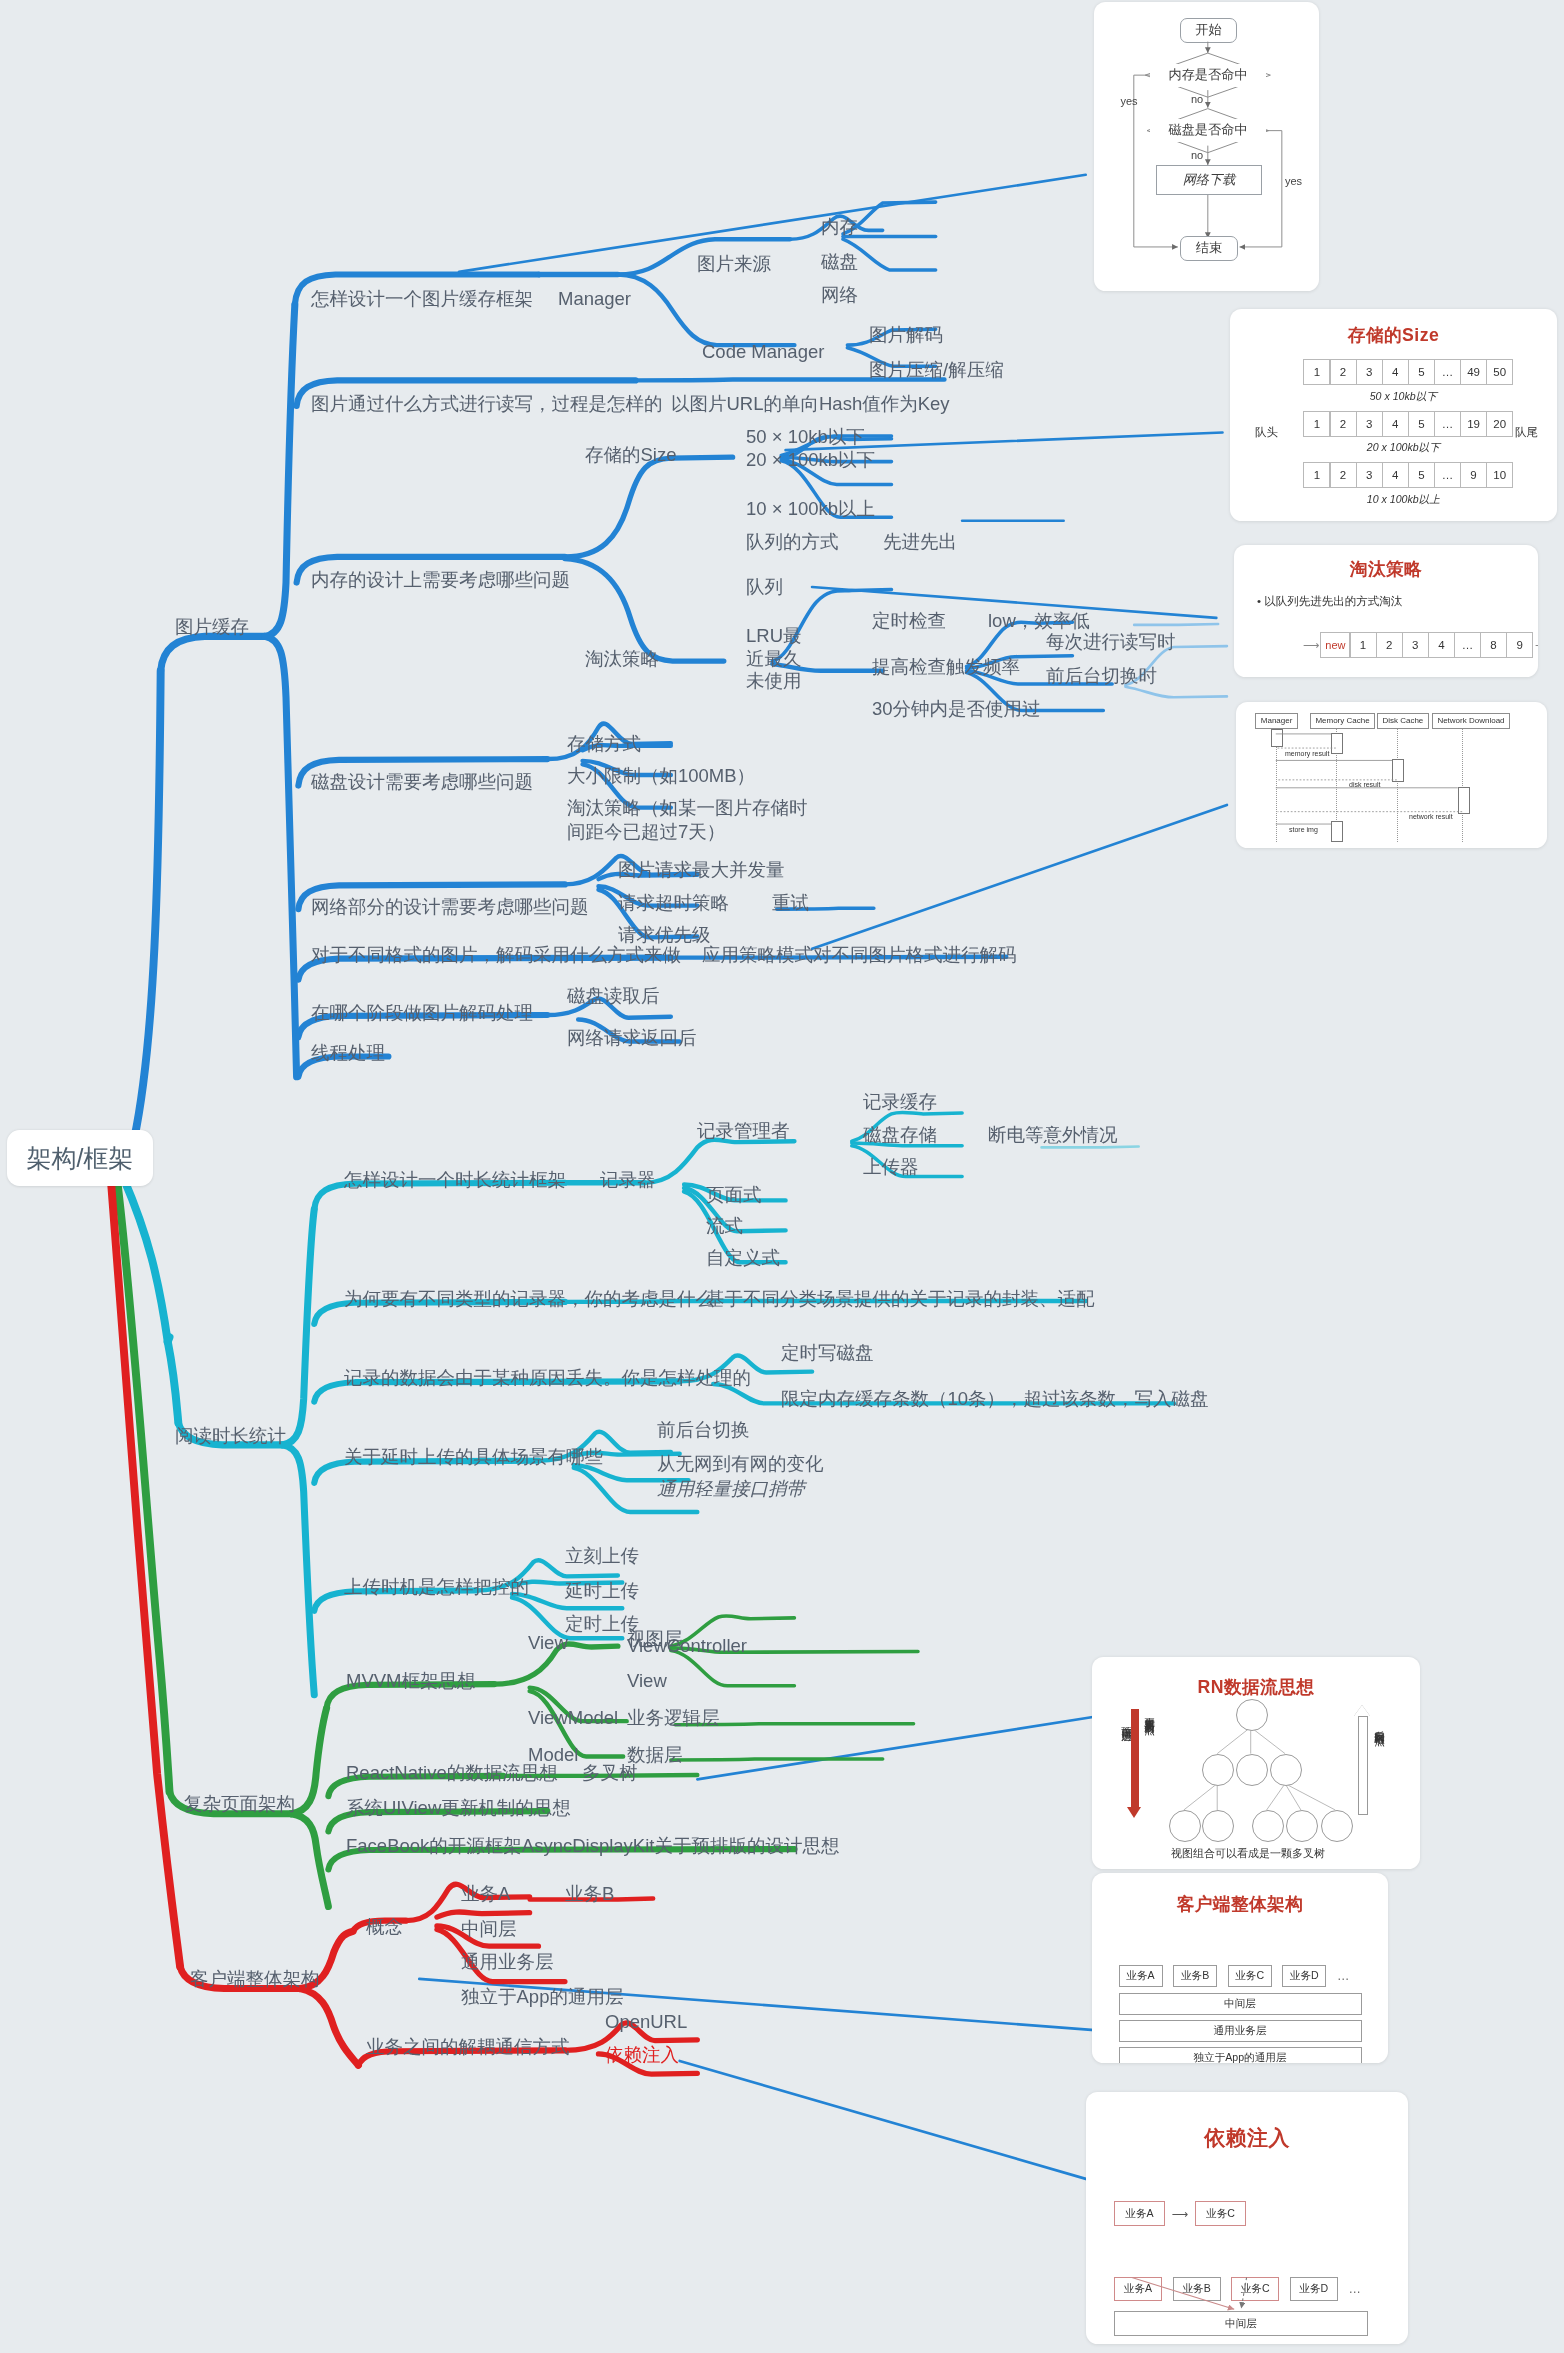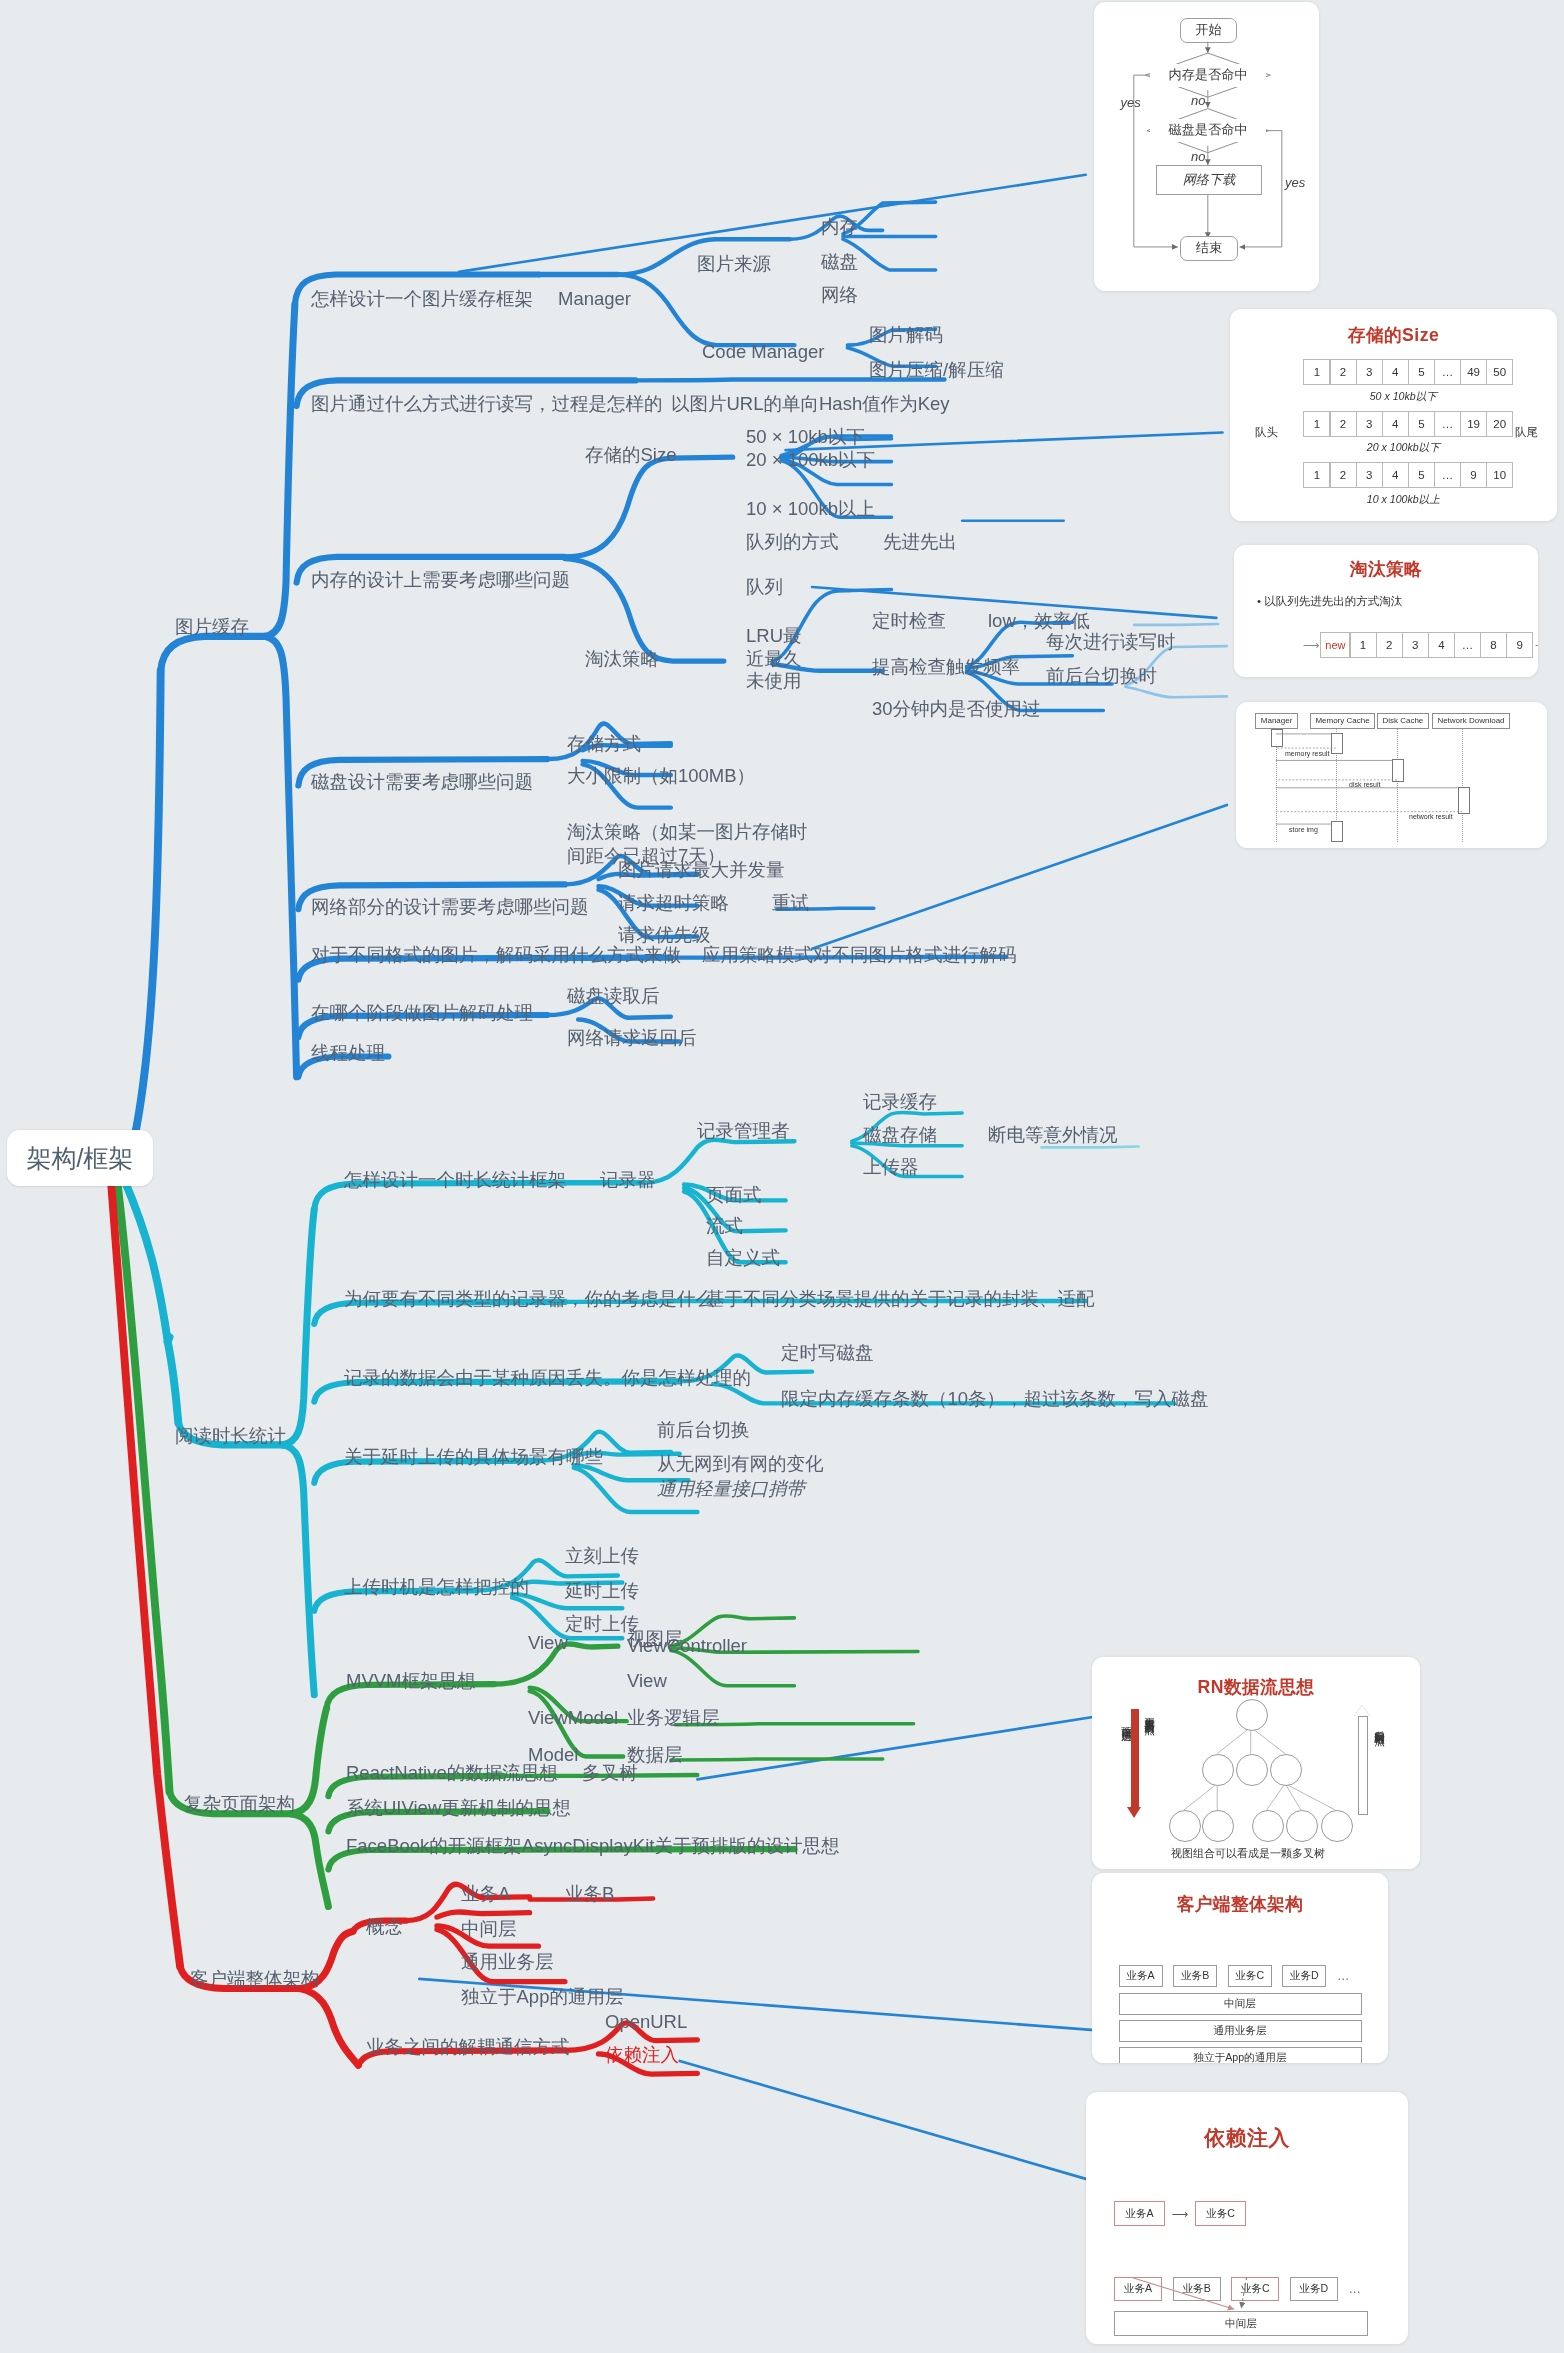--- a/index.html
+++ b/index.html
@@ -27,21 +27,21 @@
     letter-spacing:0.4px;
   }
   
   .fc{position:relative;width:100%;height:100%;}
   .fc-box{
     position:absolute;border:0.9px solid #9aa0a6;background:#fff;
     font-size:13.2px;color:#3c3c3c;display:flex;align-items:center;
     justify-content:center;
   }
   .fc-box.round{border-radius:7px;}
-  .fc-lbl{position:absolute;font-size:13px;font-style:italic;color:#444;}
+  .fc-lbl{position:absolute;font-size:11px;color:#444;}
   
   .qrow{display:flex;}
   .qcell{
     border:0.9px solid #b9b9b9;width:25px;height:24px;font-size:11.5px;
     display:flex;align-items:center;justify-content:center;color:#333;
     margin-left:-0.9px;background:#fff;
   }
   .qcap{font-size:10.6px;font-style:italic;color:#333;text-align:center;margin-top:4.4px;}
   .qside{font-size:11.5px;color:#333;}
   .bullet{font-size:11.5px;color:#333;}
@@ -266,21 +266,21 @@
 <div class="node" style="left:872px;top:609px;">定时检查</div>
 <div class="node" style="left:988px;top:609px;">low，效率低</div>
 <div class="node" style="left:872px;top:655px;">提高检查触发频率</div>
 <div class="node" style="left:1046px;top:630px;">每次进行读写时</div>
 <div class="node" style="left:1046px;top:664px;">前后台切换时</div>
 <div class="node" style="left:872px;top:697px;">30分钟内是否使用过</div>
 
 <div class="node" style="left:311px;top:770px;">磁盘设计需要考虑哪些问题</div>
 <div class="node" style="left:567px;top:732px;">存储方式</div>
 <div class="node" style="left:567px;top:764px;">大小限制（如100MB）</div>
-<div class="node w" style="left:567px;top:796px;width:256px;margin-top:24px;">淘汰策略（如某一图片存储时间距今已超过7天）</div>
+<div class="node w" style="left:567px;top:796px;width:256px;">淘汰策略（如某一图片存储时间距今已超过7天）</div>
 
 <div class="node" style="left:311px;top:895px;">网络部分的设计需要考虑哪些问题</div>
 <div class="node" style="left:618px;top:858px;">图片请求最大并发量</div>
 <div class="node" style="left:618px;top:891px;">请求超时策略</div>
 <div class="node" style="left:772px;top:891px;">重试</div>
 <div class="node" style="left:618px;top:923px;">请求优先级</div>
 
 <div class="node" style="left:311px;top:943px;">对于不同格式的图片，解码采用什么方式来做</div>
 <div class="node" style="left:702px;top:943px;">应用策略模式对不同图片格式进行解码</div>
 

